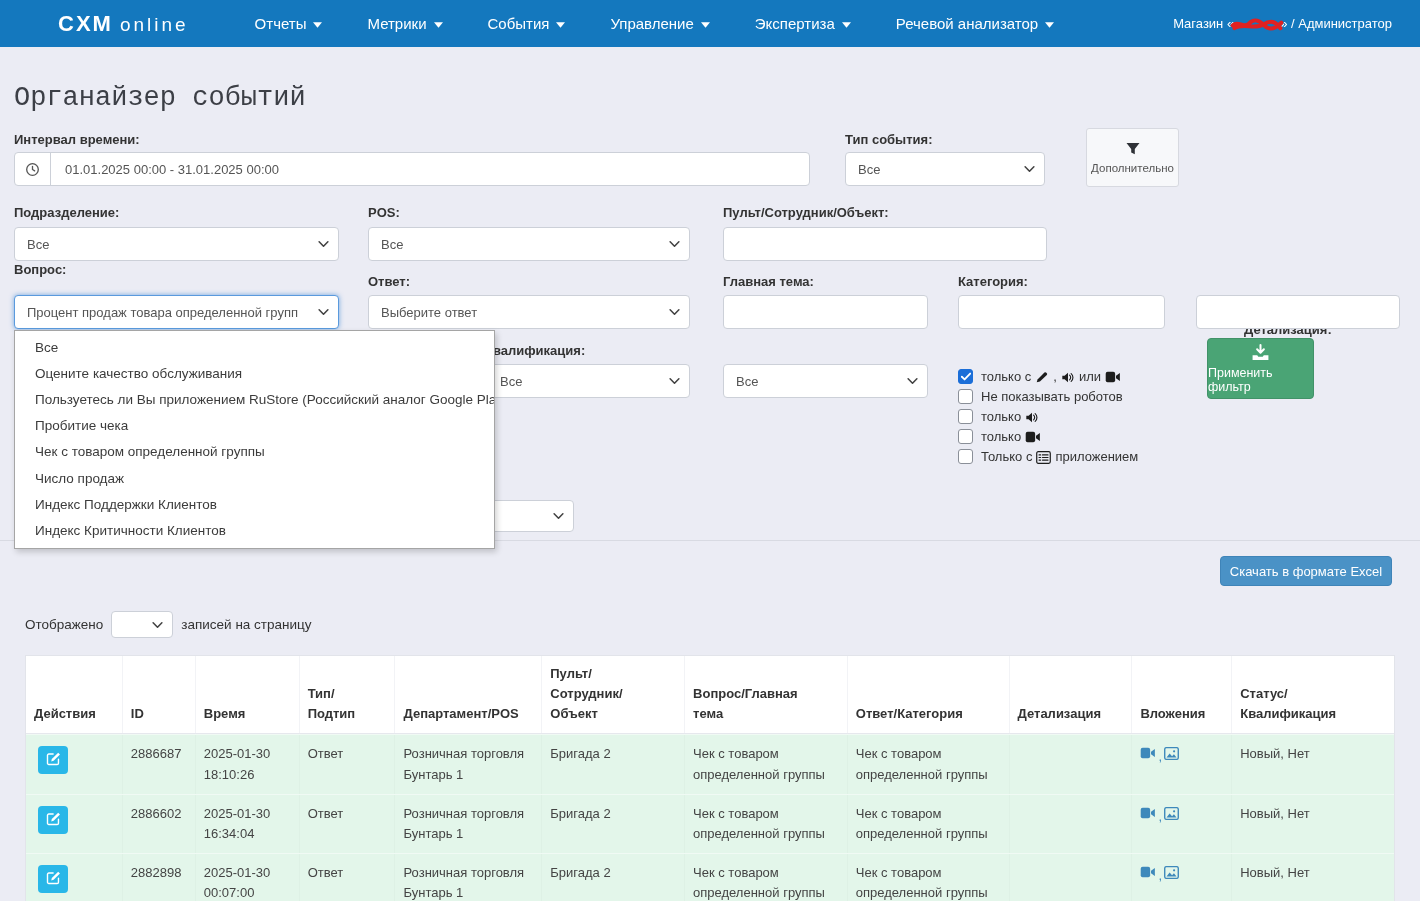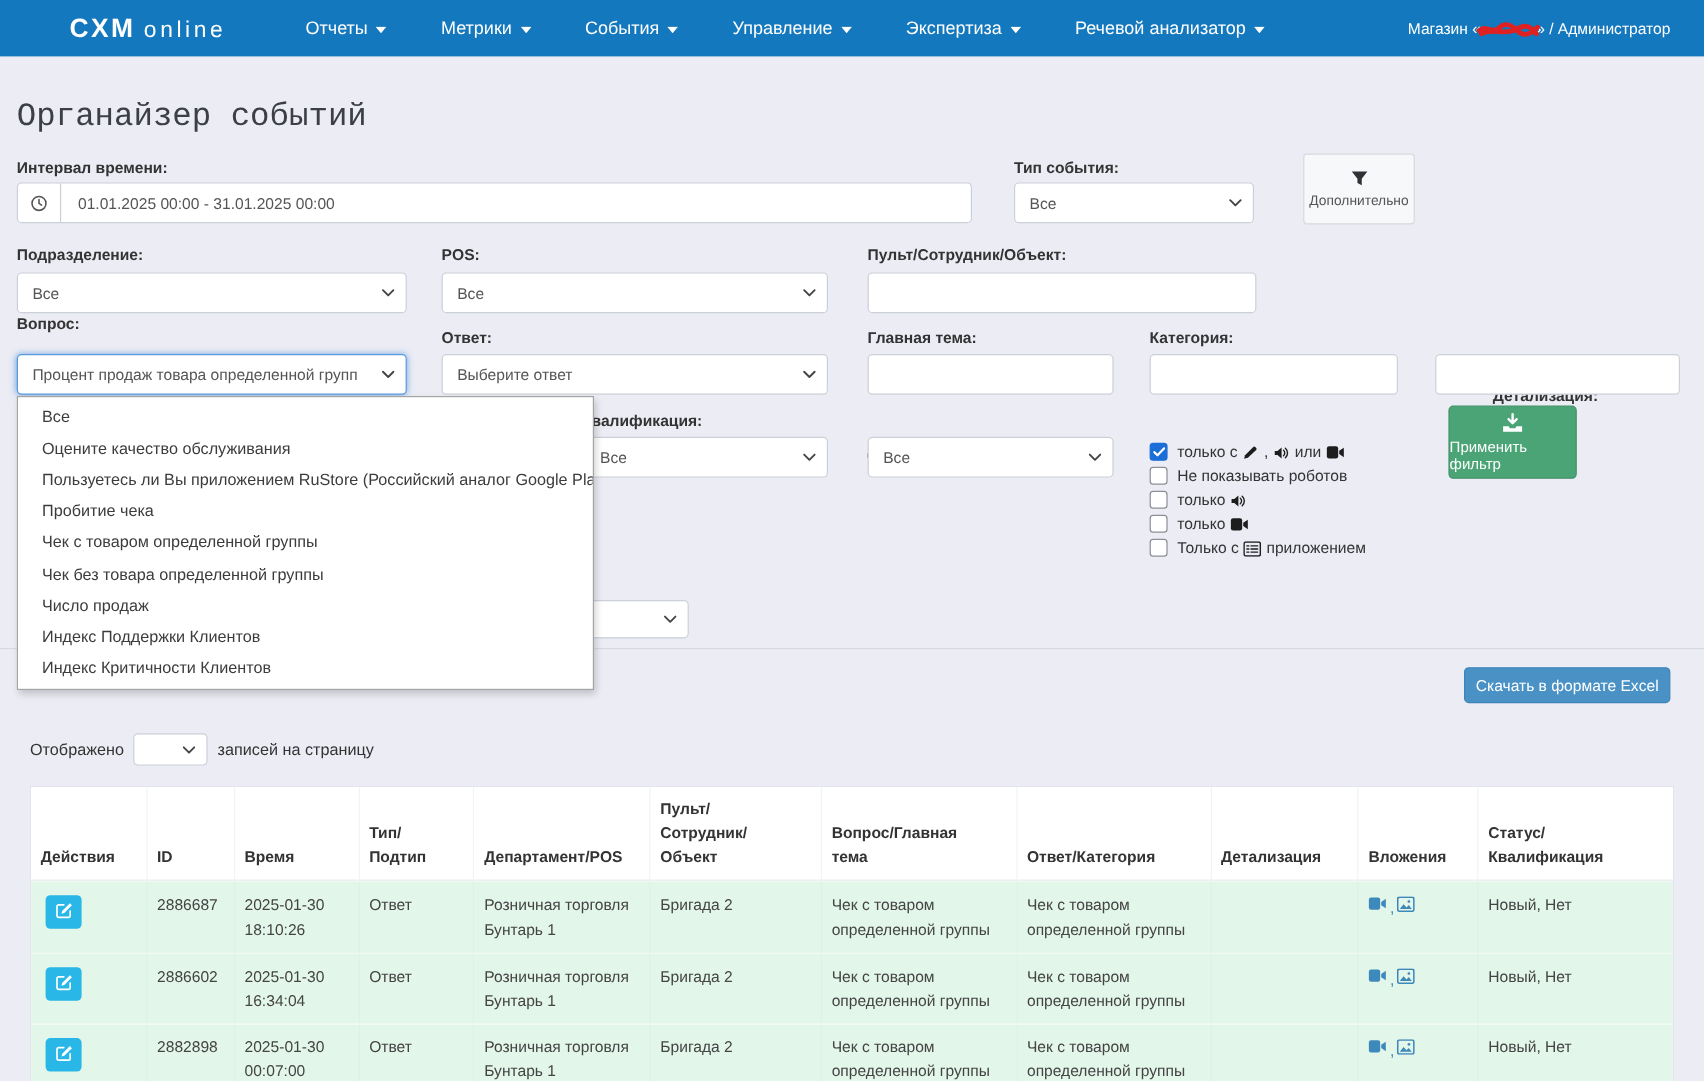--- a/index.html
+++ b/index.html
@@ -356,21 +356,20 @@
     </span>
 </div>
 <div class="section-divider"></div>
 
 <div class="q-dropdown" id="q-dropdown">
     <div class="dd-item">Все</div>
     <div class="dd-item">Оцените качество обслуживания</div>
     <div class="dd-item">Пользуетесь ли Вы приложением RuStore (Российский аналог Google Play)?</div>
     <div class="dd-item">Пробитие чека</div>
     <div class="dd-item">Чек с товаром определенной группы</div>
-    <div class="dd-item">Чек без товара определенной группы</div>
     <div class="dd-item">Число продаж</div>
     <div class="dd-item">Индекс Поддержки Клиентов</div>
     <div class="dd-item">Индекс Критичности Клиентов</div>
   </div>
 
 <div class="excel-btn">
   <span>Скачать в формате Excel</span>
 </div>
 
 <div class="perpage">

